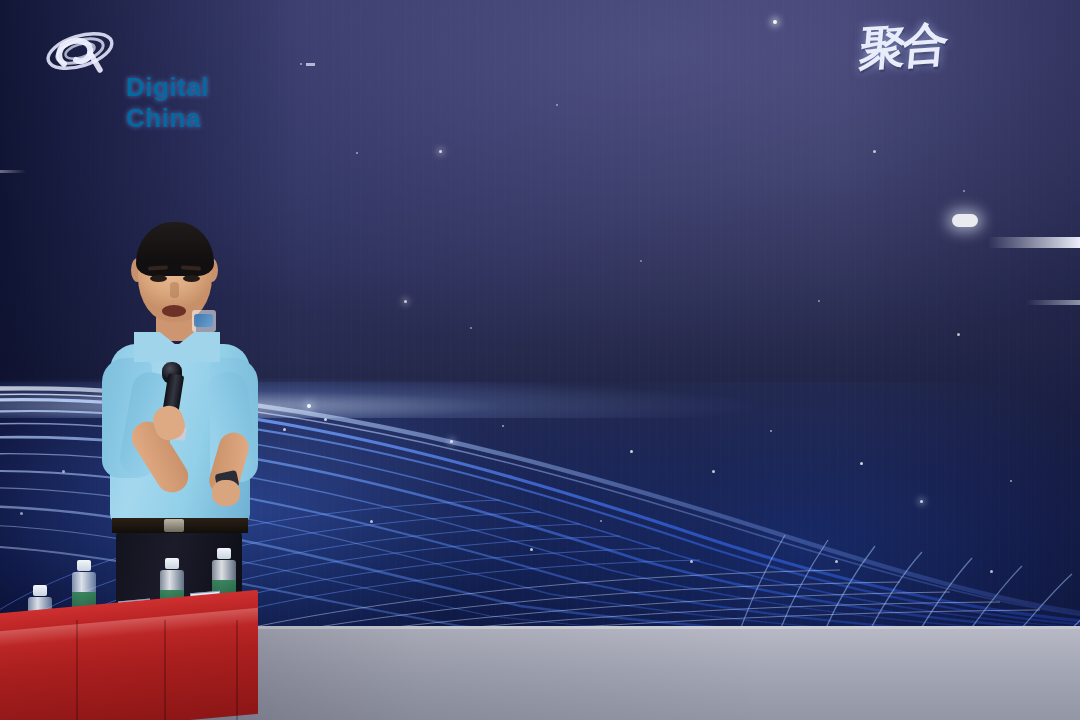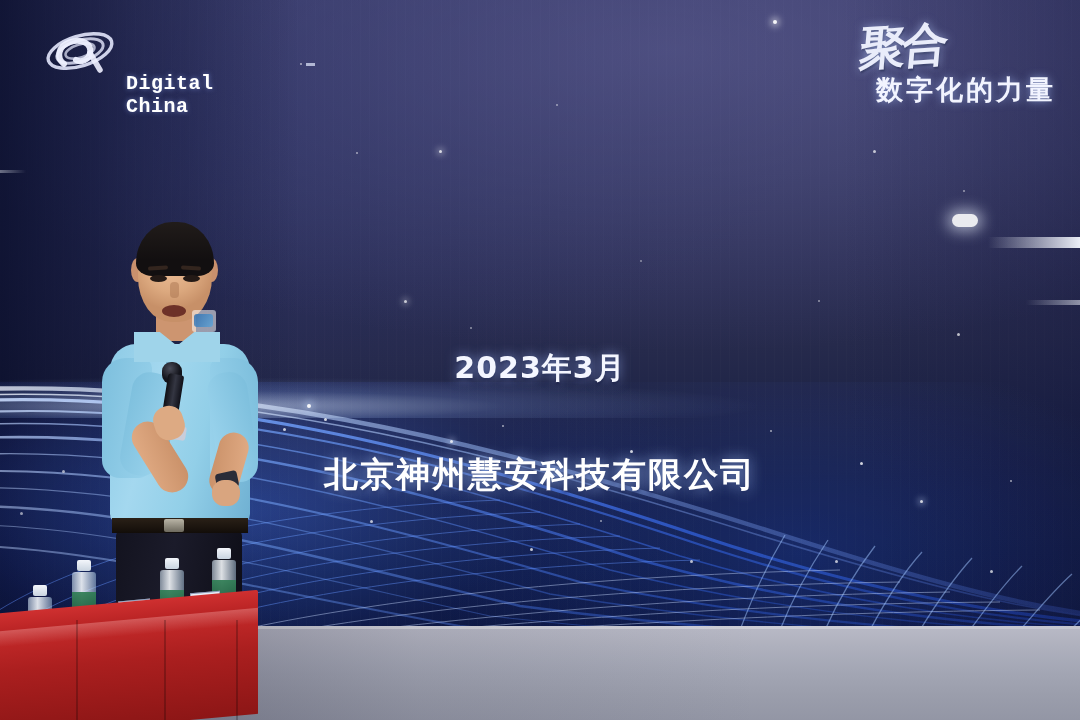--- a/index.html
+++ b/index.html
@@ -76,22 +76,22 @@
   #logo-dc{ position:absolute; left:44px; top:18px; width:230px; height:74px; }
   #logo-dc .mark{ position:absolute; left:0; top:2px; width:72px; height:62px; }
   #logo-dc .cn{
     position:absolute; left:80px; top:22px;
     font-size:30px; font-weight:700; letter-spacing:2px; color:#eef0fb;
     text-shadow:0 0 6px rgba(170,190,255,.55);
     font-family:"DejaVu Sans", sans-serif;
   }
   #logo-dc .en{
     position:absolute; left:82px; top:54px;
-    font-size:20px; font-weight:700; letter-spacing:.5px; color:#ffffff;
-    font-family:Liberation Mono, monospace;
+    font-size:26px; font-weight:700; letter-spacing:.5px; color:#0369a1;
+    font-family:Liberation Sans, sans-serif;
     text-shadow:0 0 5px rgba(150,175,255,.5);
   }
   #logo-dc .tick{ position:absolute; left:262px; top:45px; width:9px; height:3px; background:#cfd6ee; opacity:.8; }
 
   
   #logo-event{ position:absolute; right:24px; top:16px; width:250px; height:98px; }
   #logo-event .cal{
     position:absolute; right:112px; top:0;
     font-size:46px; font-weight:700; color:#e9ecfa;
     font-family:"DejaVu Serif", serif;
@@ -379,25 +379,22 @@
           <path d="M46 33 L 56 50" stroke-width="5.5" stroke="#eef0ff" opacity=".9"></path>
         </g>
       </svg>
     </span>
     <div class="en">Digital China</div>
     <div class="tick"></div>
   </div>
 
   <div id="logo-event">
     <div class="cal">聚合</div>
-    <div class="sub">数字化的力量</div>
-  </div>
-
-  <div id="slide-date">2023年3月</div>
-  <div id="slide-org">北京神州慧安科技有限公司</div>
+  </div>
+
 
   <div id="floor">
     <div class="floor-shadow"></div>
   </div>
 
   <div id="speaker">
     <div class="lyr sp-pants"></div>
     <div class="lyr sp-torso"></div>
     <div class="lyr sp-shoulder-l"></div>
     <div class="lyr sp-shoulder-r"></div>

